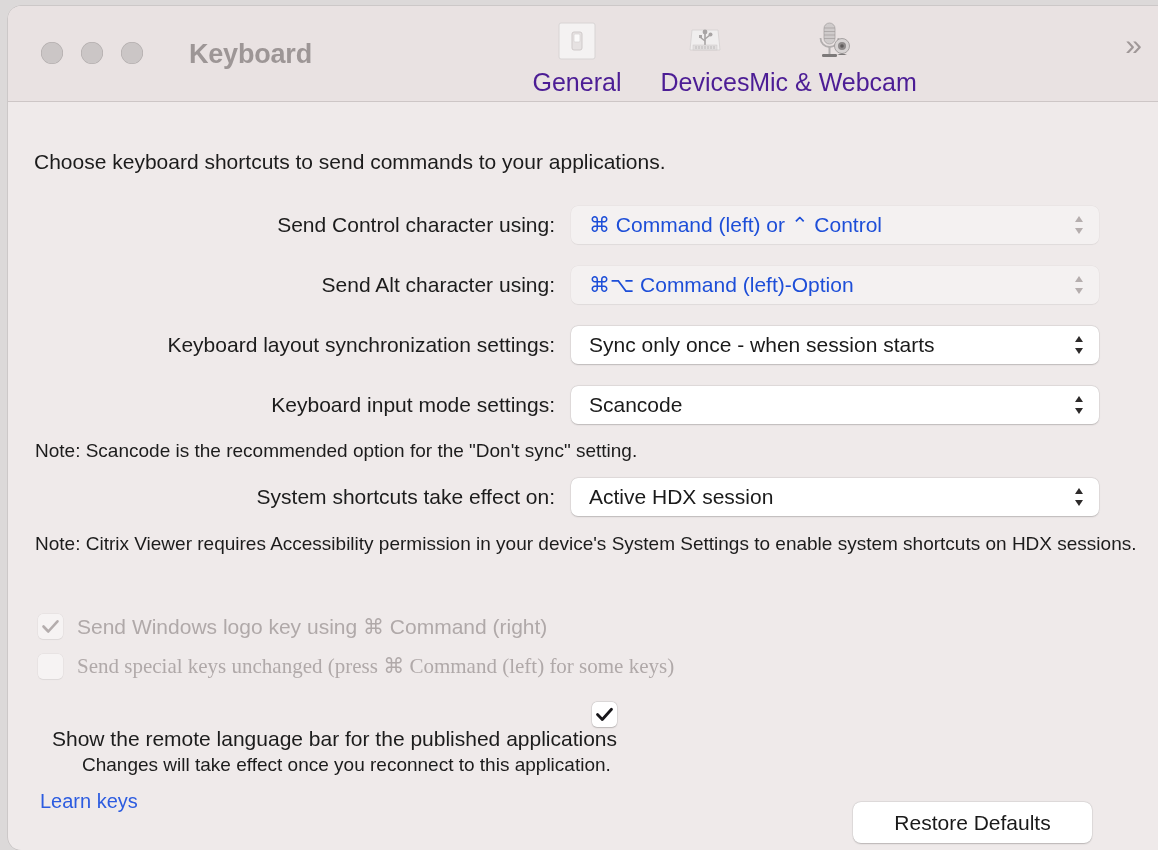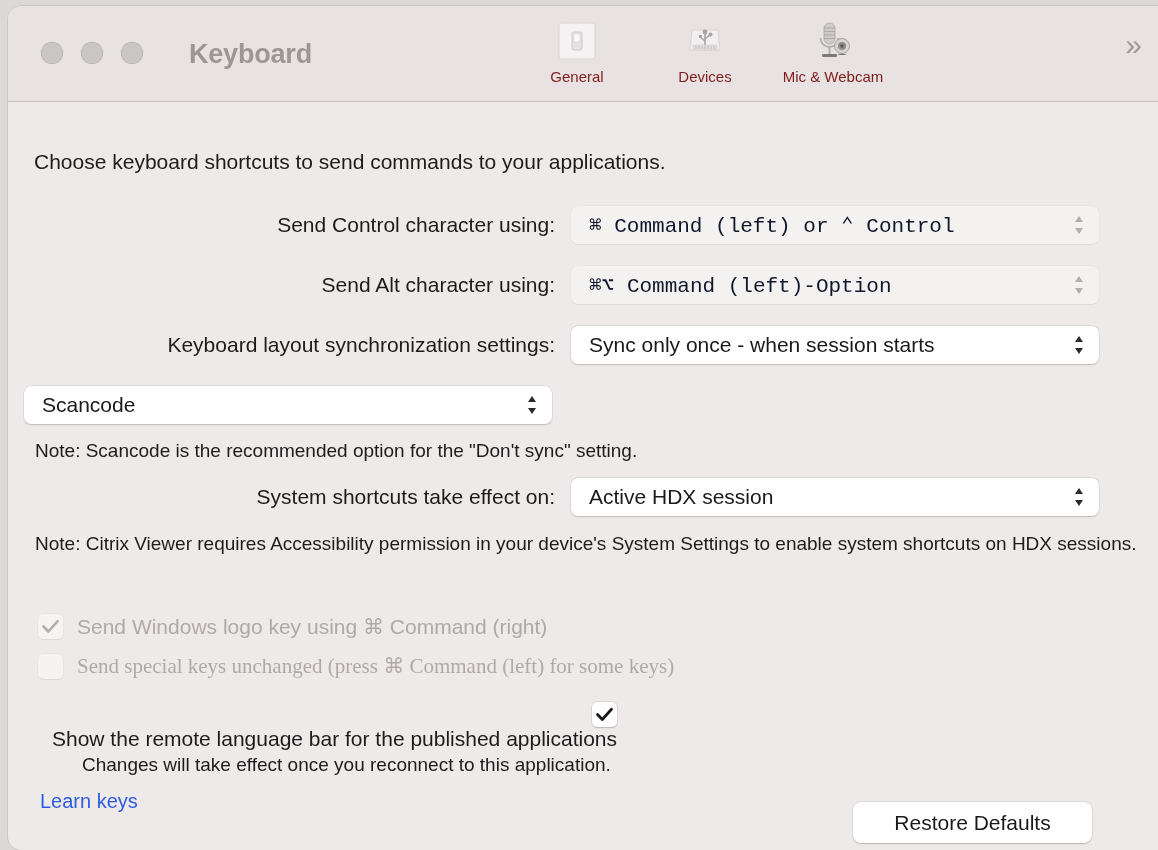--- a/index.html
+++ b/index.html
@@ -79,22 +79,22 @@
     padding-top: 4px;
   }
   .tb-item .tb-icon {
     height: 46px;
     display: flex;
     align-items: center;
     justify-content: center;
   }
   .tb-item .tb-label {
     margin-top: 4px;
-    font-size: 15px;
-    color: #7f1d1d;
+    font-size: 25px;
+    color: #4c1d95;
     white-space: nowrap;
   }
 
   #overflow-chevron {
     position: absolute;
     right: 16px;
     top: 24px;
     font-size: 30px;
     color: #a09898;
     line-height: 1;
@@ -163,21 +163,21 @@
     right: 13px;
     top: 50%;
     transform: translateY(-50%);
     width: 14px;
     height: 24px;
   }
   .popup.disabled {
     background: rgba(255,255,255,0.33);
     box-shadow: 0 0.5px 1px rgba(0,0,0,0.05), 0 0 0 0.5px rgba(0,0,0,0.03);
   }
-  .popup.disabled .ptext { color: #0f172a; font-family: Liberation Mono, monospace; }
+  .popup.disabled .ptext { color: #1d4ed8; }
 
   .note {
     position: absolute;
     left: 27px;
     font-size: 19px;
     color: #1c1c1c;
     line-height: 28px;
   }
   .note-wide {
     width: 1105px;
@@ -366,20 +366,21 @@
           <span class="ptext">Sync only once - when session starts</span>
           <svg class="chev" viewBox="0 0 14 24">
             <path d="M7 3 L11 9 L3 9 Z" fill="#2d2a2a"></path>
             <path d="M7 21 L11 15 L3 15 Z" fill="#2d2a2a"></path>
           </svg>
         </div>
       </div>
     </div>
 
     <div class="row" style="top:283px;">
+      <div class="rlabel">Keyboard input mode settings:</div>
       <div class="rcontrol">
         <div class="popup">
           <span class="ptext">Scancode</span>
           <svg class="chev" viewBox="0 0 14 24">
             <path d="M7 3 L11 9 L3 9 Z" fill="#2d2a2a"></path>
             <path d="M7 21 L11 15 L3 15 Z" fill="#2d2a2a"></path>
           </svg>
         </div>
       </div>
     </div>

